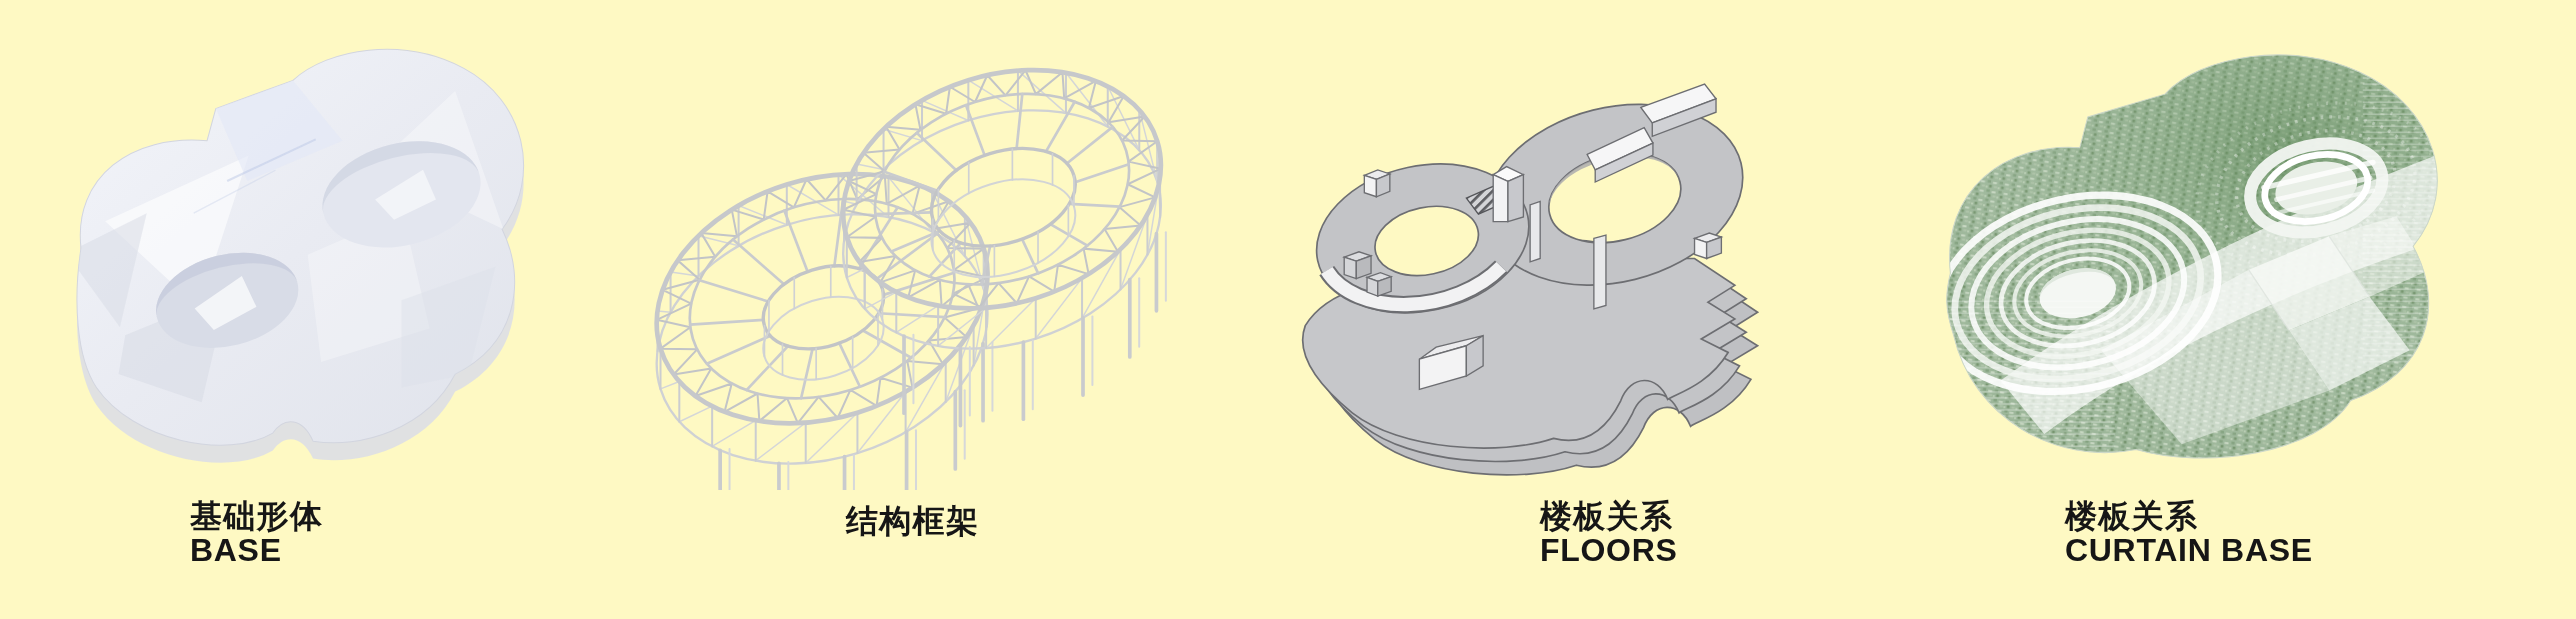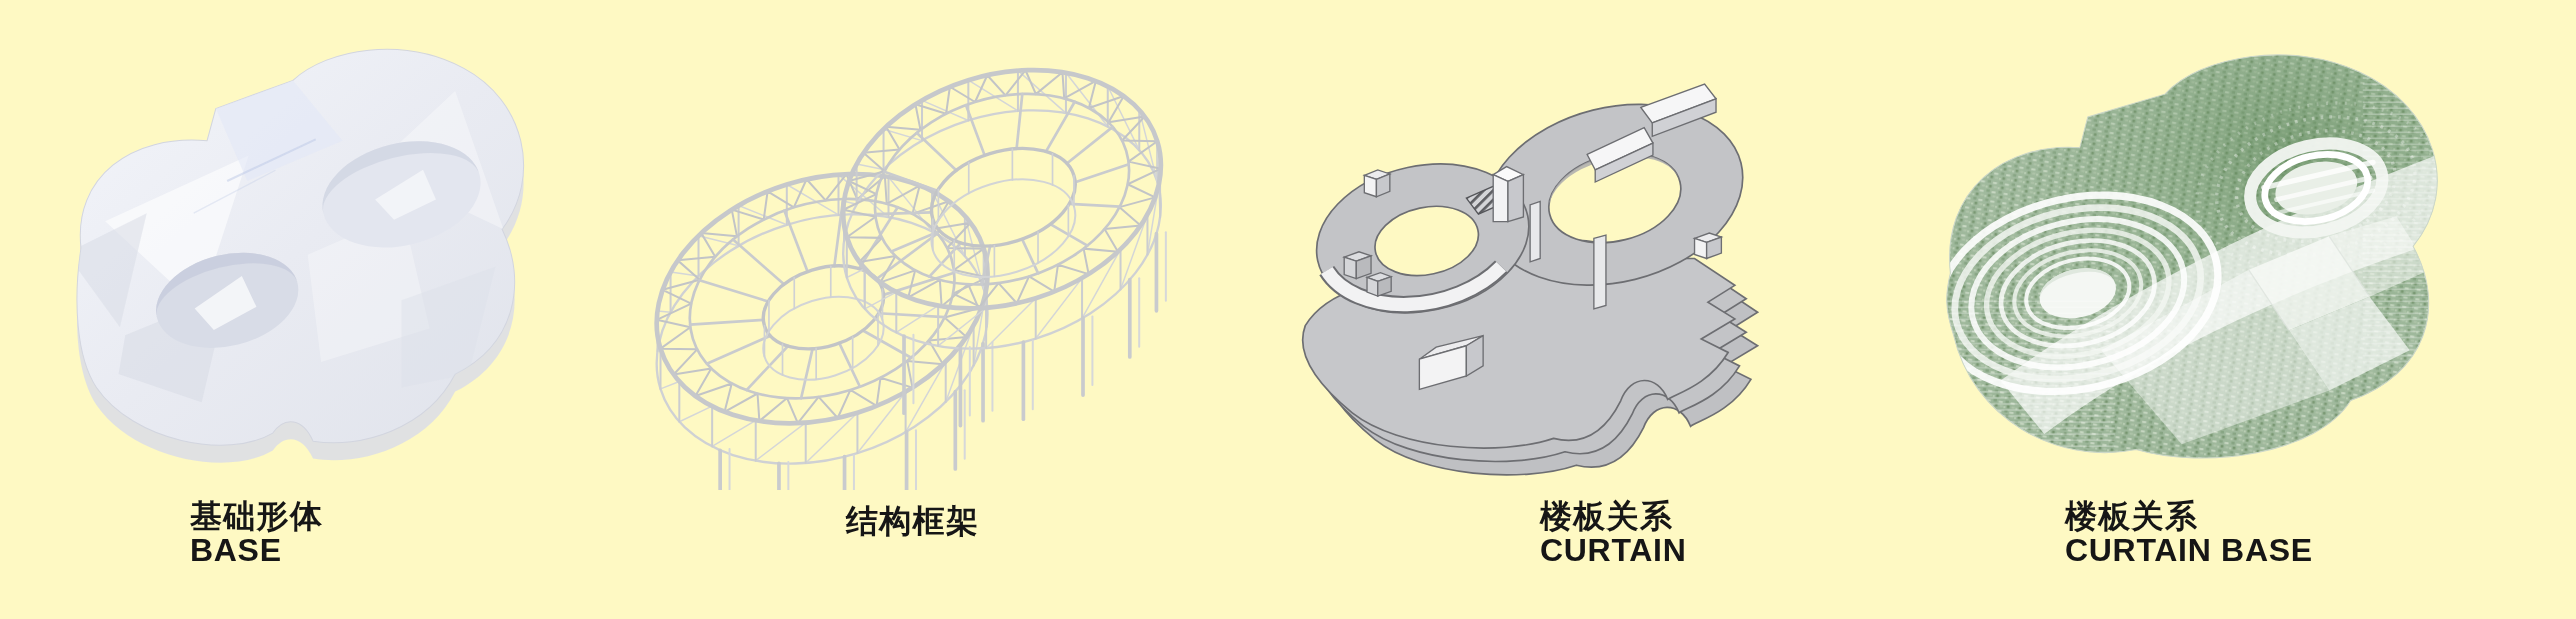--- a/index.html
+++ b/index.html
@@ -304,21 +304,21 @@
         </g>
         <g>
           <polygon points="148,206 168,198 186,204 166,212" fill="#ececee" stroke="#6d6e72" stroke-width="2"></polygon>
           <polygon points="148,206 166,212 166,238 148,232" fill="#f3f3f4" stroke="#6d6e72" stroke-width="2"></polygon>
           <polygon points="166,212 186,204 186,230 166,238" fill="#c7c8cc" stroke="#6d6e72" stroke-width="2"></polygon>
         </g>
       </svg>
     </div>
     <figcaption class="caption" style="left:1540px;top:498px;">
       <div class="zh">楼板关系</div>
-      <div class="en">CURTAIN</div>
+      <div class="en">FLOORS</div>
     </figcaption>
   </figure>
 
   <figure class="panel">
     <div class="render" style="left:1900px;top:14.8px;width:607px;height:456px;">
       <svg viewBox="0 0 905 680">
         <defs>
           <pattern id="gtex" width="18" height="14" patternUnits="userSpaceOnUse" patternTransform="rotate(8)">
             <rect width="18" height="14" fill="#9db79a"></rect>
             <rect x="2" y="1" width="5" height="4" fill="#85a381"></rect>

